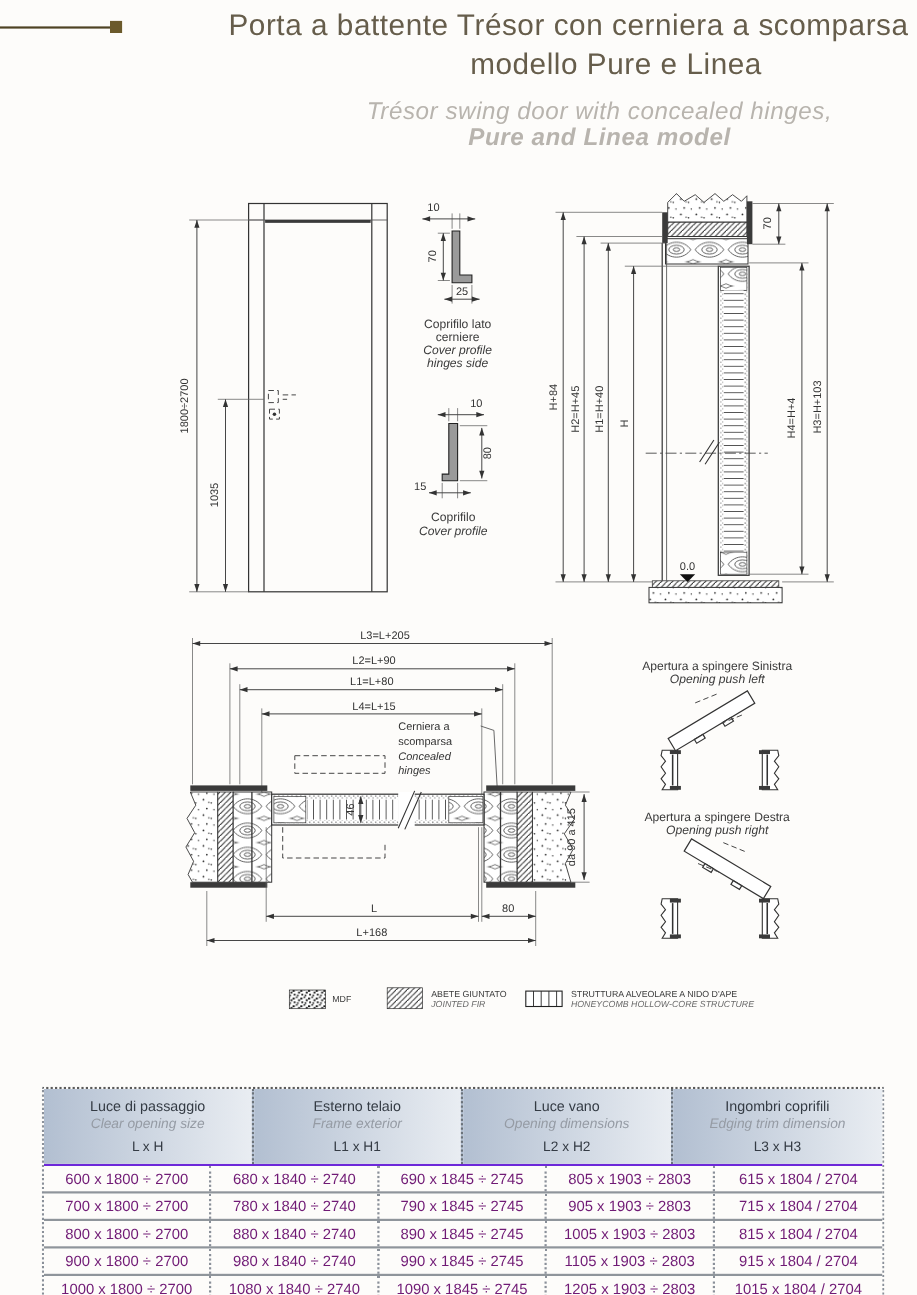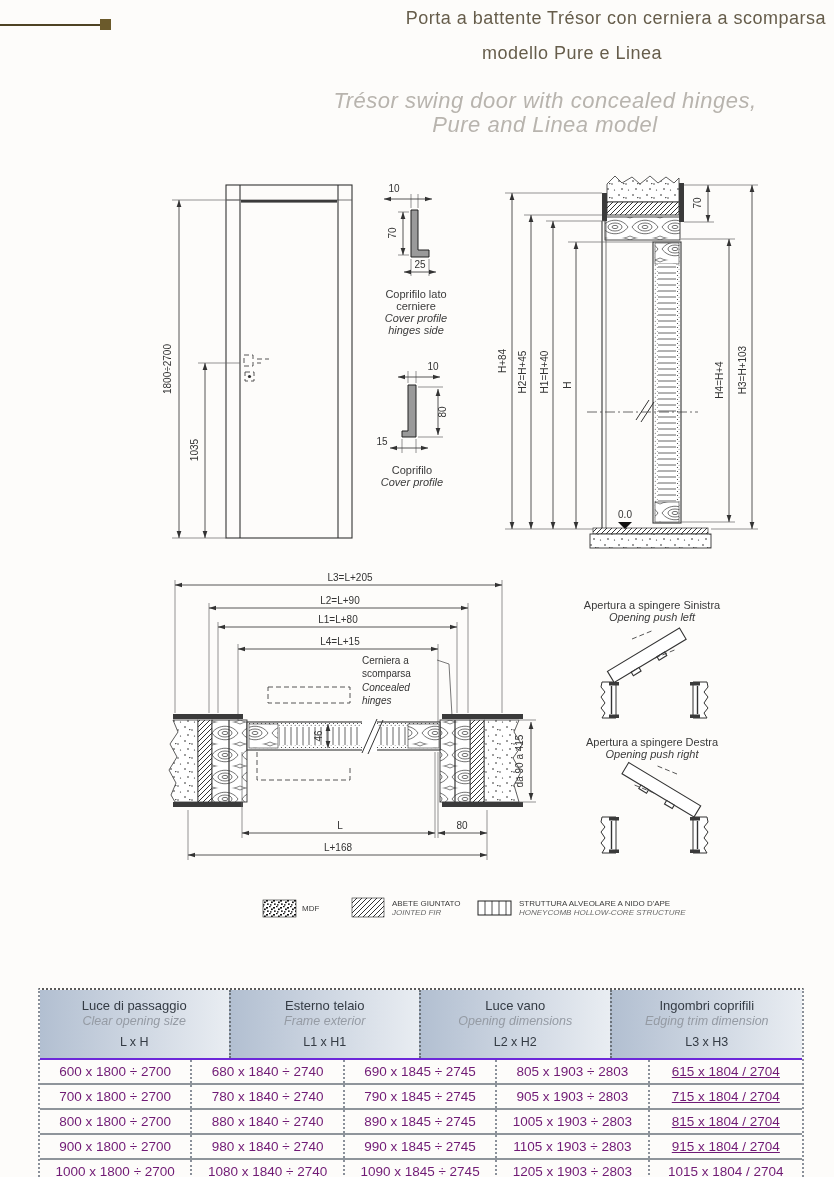--- a/index.html
+++ b/index.html
@@ -3,26 +3,26 @@
 <meta charset="utf-8">
 <style>
   html,body{margin:0;padding:0;}
   body{width:834px;height:1177px;position:relative;background:#fdfcfa;
        font-family:"Liberation Sans", sans-serif; overflow:hidden;}
   .abs{position:absolute;}
 
   
   .title-rule{position:absolute;left:0;top:24px;width:100px;height:2px;background:#4e4223;}
   .title-bullet{position:absolute;left:100px;top:19px;width:11px;height:11px;background:#6b5a2b;}
-  .t-it{position:absolute;color:#665d4b;font-size:18px;letter-spacing:.5px;white-space:nowrap;margin-left:12px;}
+  .t-it{position:absolute;color:#665d4b;font-size:27px;letter-spacing:.5px;white-space:nowrap;}
   .t-it1{top:8px;right:8px;text-align:right;}
   .t-it2{top:43px;left:286px;width:548px;text-align:center;}
   .t-en{position:absolute;color:#b8b4ae;font-size:22px;font-style:italic;letter-spacing:.5px;white-space:nowrap;}
   .t-en1{top:88px;left:256px;width:578px;text-align:center;}
-  .t-en2{top:112px;left:256px;width:578px;text-align:center;}
+  .t-en2{top:112px;left:256px;width:578px;text-align:center;font-weight:bold;}
 
   
   svg text{font-family:"Liberation Sans", sans-serif;}
   .ol{stroke:#333;stroke-width:1.1;fill:none;}
   .olw{stroke:#333;stroke-width:1.1;fill:#fff;}
   .thin{stroke:#555;stroke-width:.8;fill:none;}
   .ext{stroke:#666;stroke-width:.7;fill:none;}
   .dim{stroke:#444;stroke-width:.9;fill:none;}
   .bar{fill:#3a3a3a;stroke:none;}
   .dash{stroke:#444;stroke-width:.9;fill:none;stroke-dasharray:5 3;}
@@ -40,21 +40,21 @@
       background:linear-gradient(90deg,#b2bfd1 0%, #e9edf2 100%);
       border-right:2px dotted #6c737a;box-sizing:border-box;}
   .tbl-head .hc:last-child{border-right:none;}
   .hc .it{font-size:13px;color:#343b44;display:block;}
   .hc .en{font-size:12.5px;color:#959ba4;font-style:italic;display:block;margin-top:1px;}
   .hc .code{font-size:12.5px;color:#343b44;display:block;margin-top:7px;}
   .tbl-row{display:flex;border-bottom:2px solid #8f959b;}
   .tbl-row:last-child{border-bottom:2px solid #8f959b;}
   .tbl-row .c{flex:1 1 20%;padding:4px 2px;text-align:center;font-size:13.5px;color:#701a75;
       border-right:2px dotted #8a9099;box-sizing:border-box;white-space:nowrap;}
-  .tbl-row .c:last-child{border-right:none;text-decoration:underline;}
+  .tbl-row .c:last-child{border-right:none;}
 </style>
 </head>
 <body>
 
 <div class="title-rule"></div>
 <div class="title-bullet"></div>
 <div class="t-it t-it1">Porta a battente Trésor con cerniera a scomparsa</div>
 <div class="t-it t-it2">modello Pure e Linea</div>
 <div class="t-en t-en1">Trésor swing door with concealed hinges,</div>
 <div class="t-en t-en2">Pure and Linea model</div>

